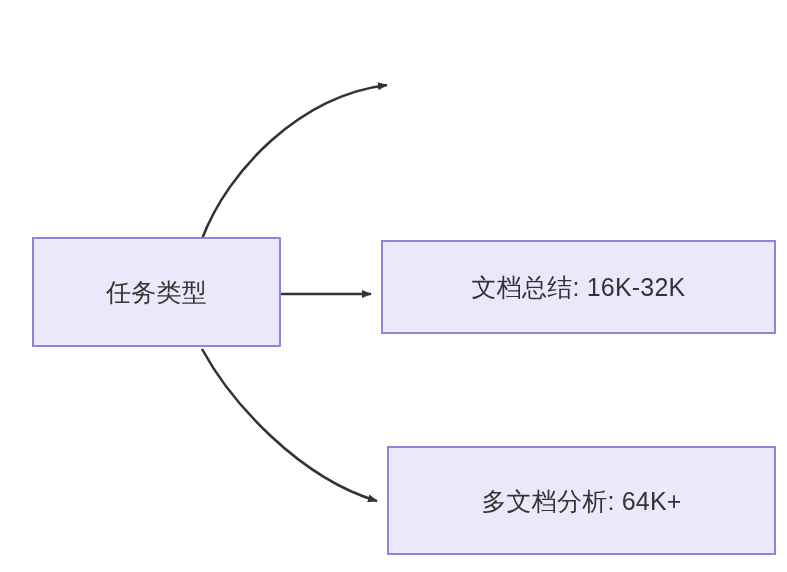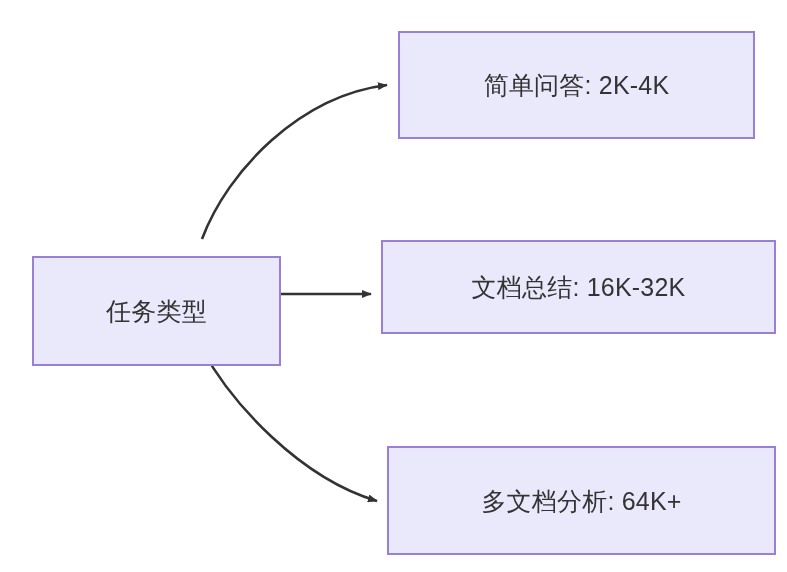--- a/index.html
+++ b/index.html
@@ -44,21 +44,21 @@
 
   .flow-node .node-label {
     color: #333333;
     font-size: 25px;
     line-height: 1.2;
     letter-spacing: 0.2px;
     white-space: nowrap;
   }
 
   
-  #node-root       { left: 32px;  top: 256px; width: 249px; height: 110px; }
+  #node-root       { left: 32px;  top: 237px; width: 249px; height: 110px; }
   #node-simple-qa  { left: 398px; top: 31px;  width: 357px; height: 108px; }
   #node-doc-sum    { left: 381px; top: 240px; width: 395px; height: 94px; }
   #node-multi-doc  { left: 387px; top: 446px; width: 389px; height: 109px; }
 </style>
 </head>
 <body>
 
 <div id="diagram-canvas">
 
   <svg class="edge-layer" viewBox="0 0 787 572" width="787" height="572" xmlns="http://www.w3.org/2000/svg">
@@ -72,23 +72,20 @@
 
     <path d="M 281 294 L 371 294" fill="none" stroke="#333333" stroke-width="2.6" marker-end="url(#arrowhead)"></path>
 
     <path d="M 202 349 C 232 404, 300 478, 377 501" fill="none" stroke="#333333" stroke-width="2.6" marker-end="url(#arrowhead)"></path>
   </svg>
 
   <div class="flow-node" id="node-root">
     <span class="node-label">任务类型</span>
   </div>
 
-  <div class="flow-node" id="node-simple-qa">
-    <span class="node-label">简单问答: 2K-4K</span>
-  </div>
 
   <div class="flow-node" id="node-doc-sum">
     <span class="node-label">文档总结: 16K-32K</span>
   </div>
 
   <div class="flow-node" id="node-multi-doc">
     <span class="node-label">多文档分析: 64K+</span>
   </div>
 
 </div>

